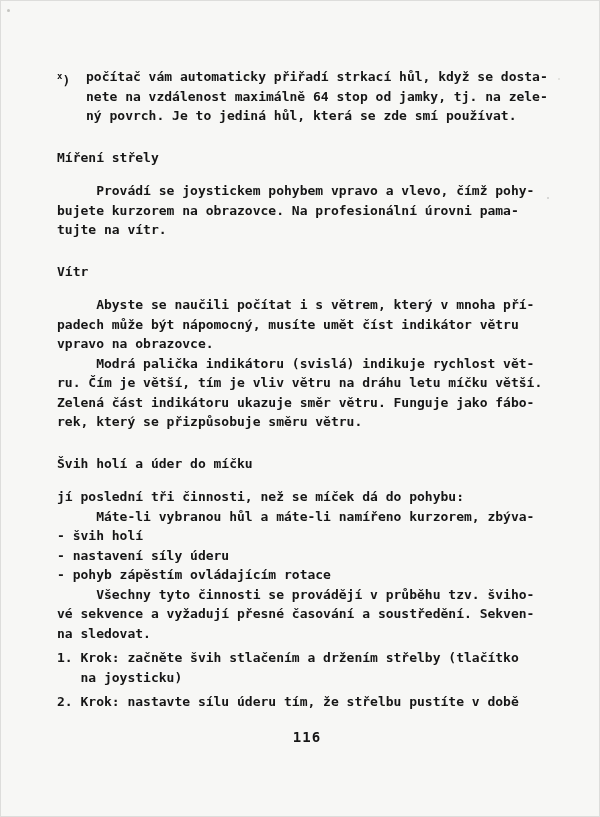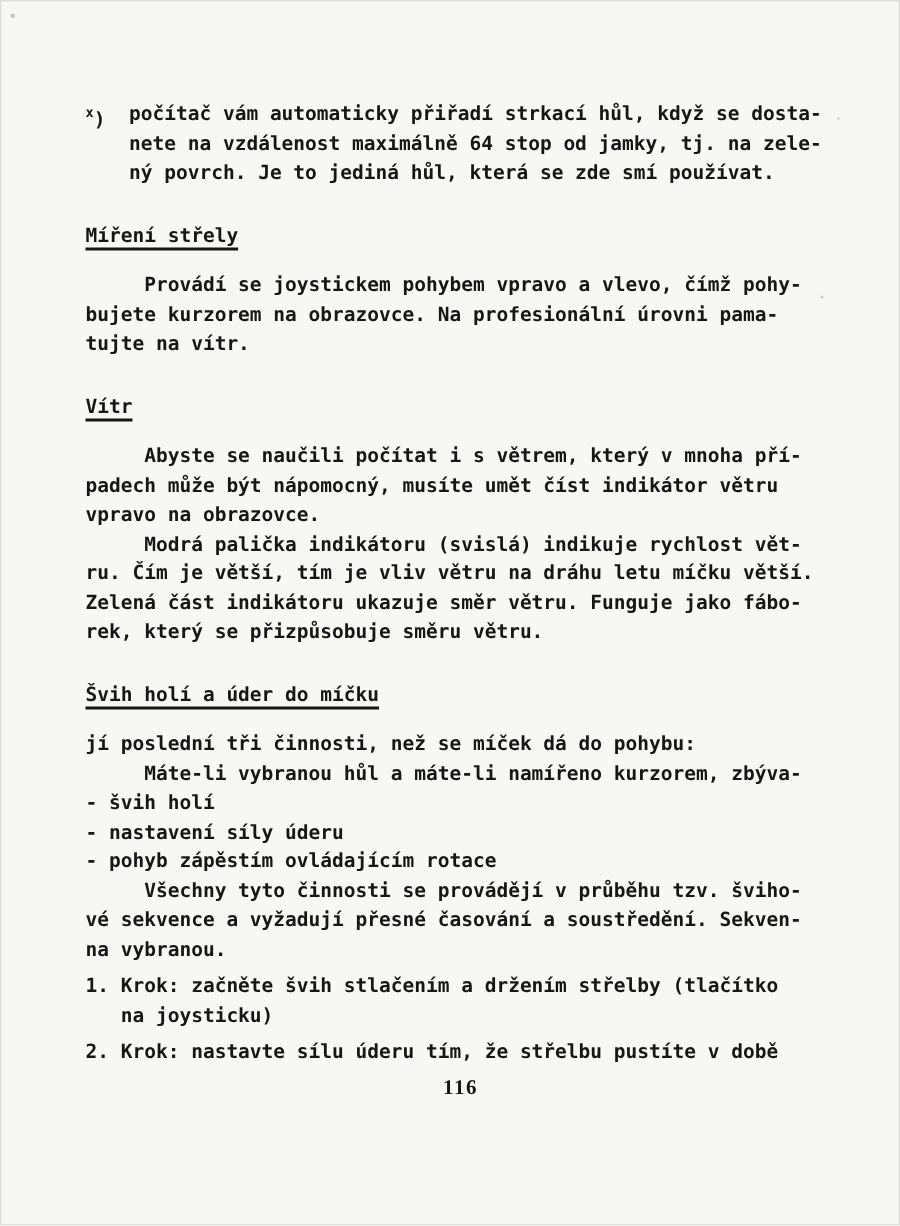--- a/index.html
+++ b/index.html
@@ -22,32 +22,30 @@
     font-size: 13px;
     font-weight: 700;
     line-height: 19.5px;
   }
   .line { white-space: pre; min-height: 19.5px; }
   .footnote { display: flex; }
   .fn-marker { width: 29px; white-space: pre; flex: 0 0 29px; }
   .sup { font-size: 9px; vertical-align: 6px; }
   .heading { margin: 22px 0 14px 0; }
   .heading .u {
-    text-decoration: underline;
     text-decoration-thickness: 1.5px;
     text-underline-offset: 4px;
   }
   .para { margin: 0; }
   .step { margin-top: 5px; }
   .page-number {
-    margin-top: 4px;
+    margin-top: 16px;
     text-align: center;
     font-size: 14px;
     letter-spacing: 1px;
-    font-family: Liberation Serif, serif;
   }
   .speck { position: absolute; background: #9a9a96; border-radius: 50%; }
   .s1 { left: 6px;  top: 8px;   width: 3px; height: 3px; opacity: .55; }
   .s2 { left: 546px; top: 196px; width: 2px; height: 2px; opacity: .45; }
   .s3 { left: 557px; top: 77px;  width: 2px; height: 2px; opacity: .30; }
 </style>
 </head>
 <body>
 
 <div class="page">
@@ -86,21 +84,21 @@
 
     <div class="heading"><span class="u">Švih holí a úder do míčku</span></div>
     <div class="para">
       <div class="line">jí poslední tři činnosti, než se míček dá do pohybu:</div>
       <div class="line">     Máte-li vybranou hůl a máte-li namířeno kurzorem, zbýva-</div>
       <div class="line">- švih holí</div>
       <div class="line">- nastavení síly úderu</div>
       <div class="line">- pohyb zápěstím ovládajícím rotace</div>
       <div class="line">     Všechny tyto činnosti se provádějí v průběhu tzv. šviho-</div>
       <div class="line">vé sekvence a vyžadují přesné časování a soustředění. Sekven-</div>
-      <div class="line">na vybranou.</div>
+      <div class="line">na sledovat.</div>
     </div>
 
     <div class="step">
       <div class="line">1. Krok: začněte švih stlačením a držením střelby (tlačítko</div>
       <div class="line">   na joysticku)</div>
     </div>
     <div class="step">
       <div class="line">2. Krok: nastavte sílu úderu tím, že střelbu pustíte v době</div>
     </div>
 

